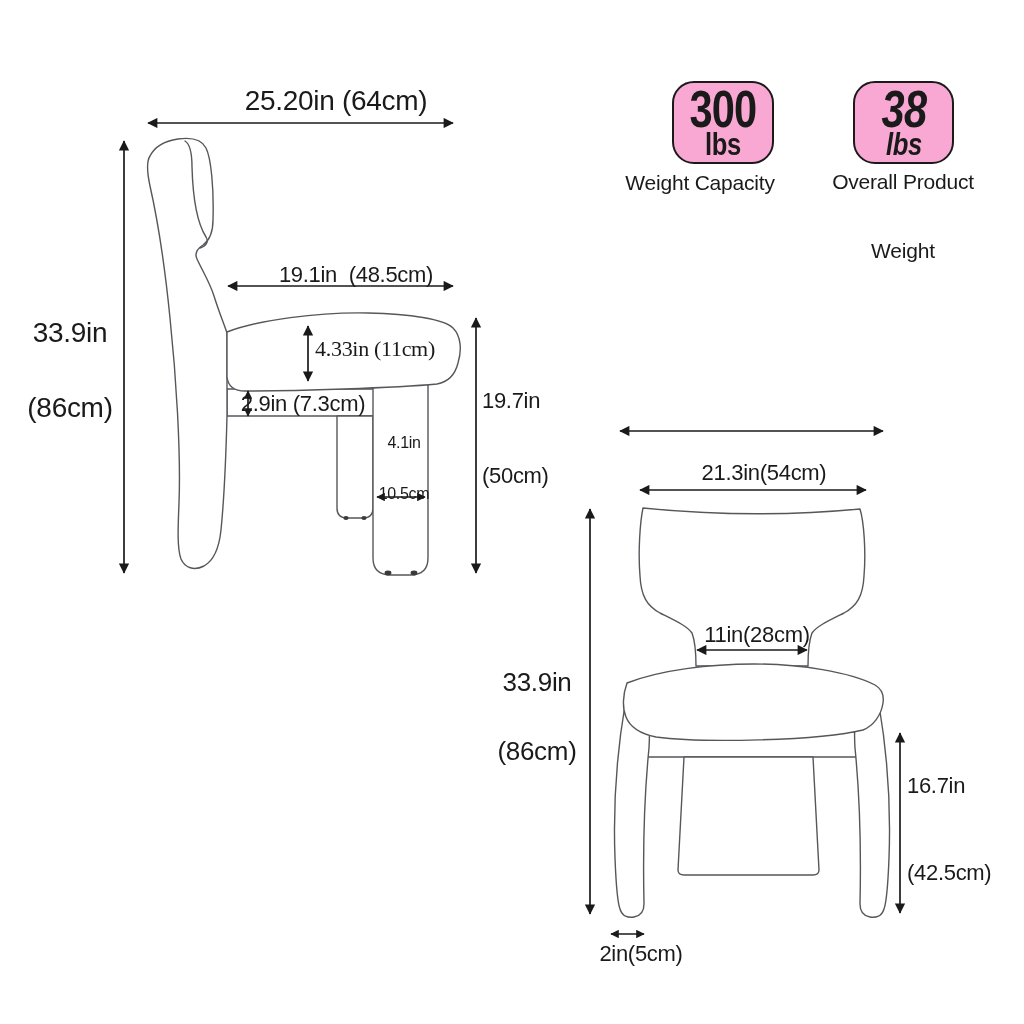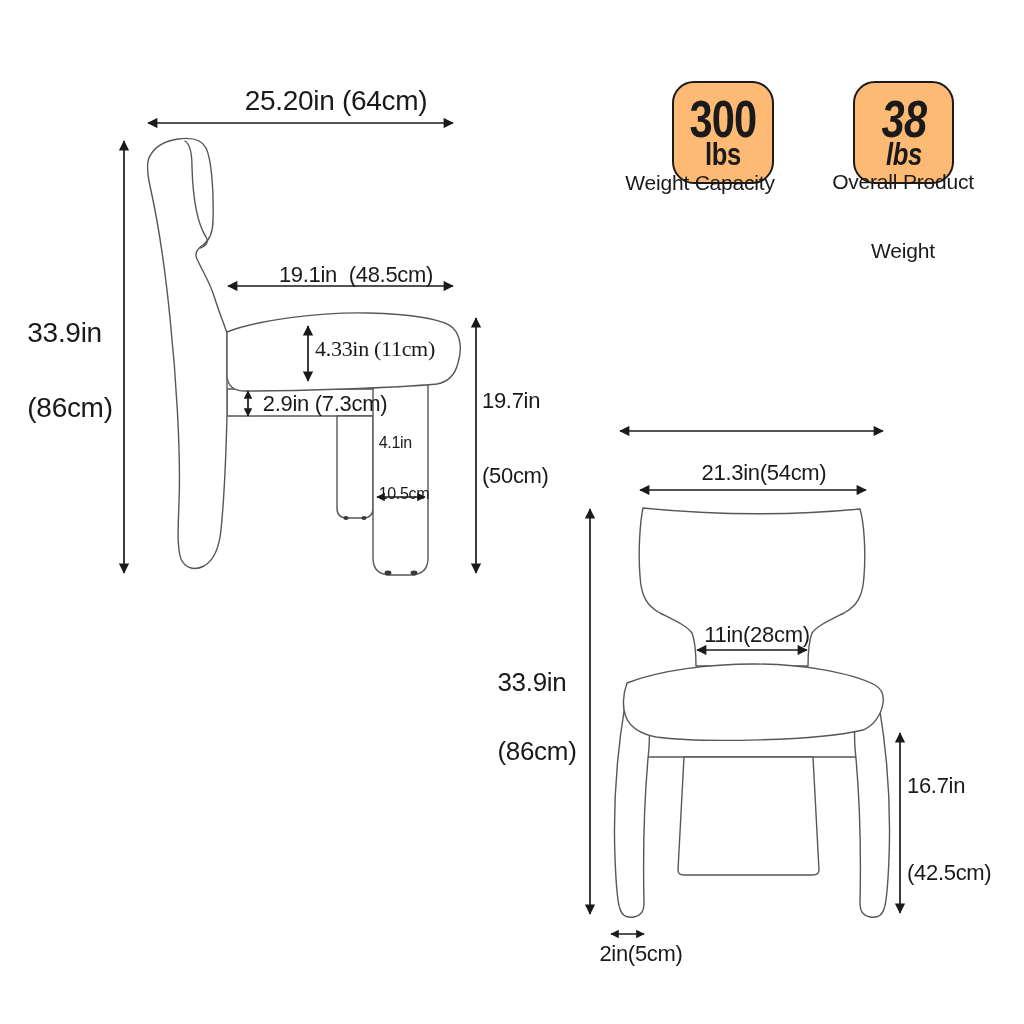--- a/index.html
+++ b/index.html
@@ -3,34 +3,34 @@
 <meta charset="utf-8">
 <style>
   html,body{margin:0;padding:0;background:#fff;}
   .canvas{
     position:relative;width:1024px;height:1024px;background:#ffffff;overflow:hidden;
     font-family:"Liberation Sans","DejaVu Sans",sans-serif;color:#1a1a1a;
   }
   .art{position:absolute;left:0;top:0;}
   .lbl{
     position:absolute;color:#1a1a1a;white-space:pre;line-height:1.05;
-    letter-spacing:-0.3px;text-align:left;
+    letter-spacing:-0.3px;text-align:center;
   }
   .c{transform:translate(-50%,-50%);}
   .vmid{transform:translate(0,-50%);text-align:left;}
   .fs28{font-size:28px;}
   .fs26{font-size:26px;line-height:23px;}
   .fs22{font-size:22px;}
   .fs16{font-size:16px;line-height:17px;font-weight:500;}
   .lh25{line-height:25px;}
   .lh29{line-height:29px;}
   .badge{
-    position:absolute;width:102px;height:103px;border:2px solid #1a1a1a;border-radius:22px;
+    position:absolute;width:102px;height:83px;border:2px solid #1a1a1a;border-radius:22px;
     box-sizing:border-box;display:flex;flex-direction:column;align-items:center;justify-content:center;
-    background:#fdba74;
+    background:#f9a8d4;
   }
   .badge-inner{display:flex;flex-direction:column;align-items:center;transform:scaleX(0.8);}
   .badge-num{font-size:52px;font-weight:700;line-height:42px;letter-spacing:-1px;}
   .badge-unit{font-size:32px;font-weight:700;line-height:28px;letter-spacing:-0.5px;}
   .badge-cap{
     position:absolute;transform:translate(-50%,-50%);text-align:center;
     font-size:21px;line-height:23px;font-weight:500;letter-spacing:-0.2px;white-space:pre;
   }
   .dim-box{
     position:absolute;left:137px;top:877px;width:283px;height:49px;border:3px solid #111;
@@ -164,21 +164,21 @@
 
   <div class="lbl fs28 lh25 c" style="left:70px;top:370px;">
     <div>33.9in</div>
     <div>(86cm)</div>
   </div>
 
   <div class="lbl fs22 c" style="left:356px;top:275px;">19.1in  (48.5cm)</div>
 
   <div class="lbl fs22 c" style="left:375px;top:349px;font-family:Liberation Serif, serif;">4.33in (11cm)</div>
 
-  <div class="lbl fs22 c" style="left:325px;top:404px;">2.9in (7.3cm)</div>
+  <div class="lbl fs22 c" style="left:303px;top:404px;">2.9in (7.3cm)</div>
 
   <div class="lbl fs16 c" style="left:404px;top:468px;">
     <div>4.1in</div>
     <div>10.5cm</div>
   </div>
 
   <div class="lbl fs22 lh25 vmid" style="left:482px;top:438px;">
     <div>19.7in</div>
     <div>(50cm)</div>
   </div>

